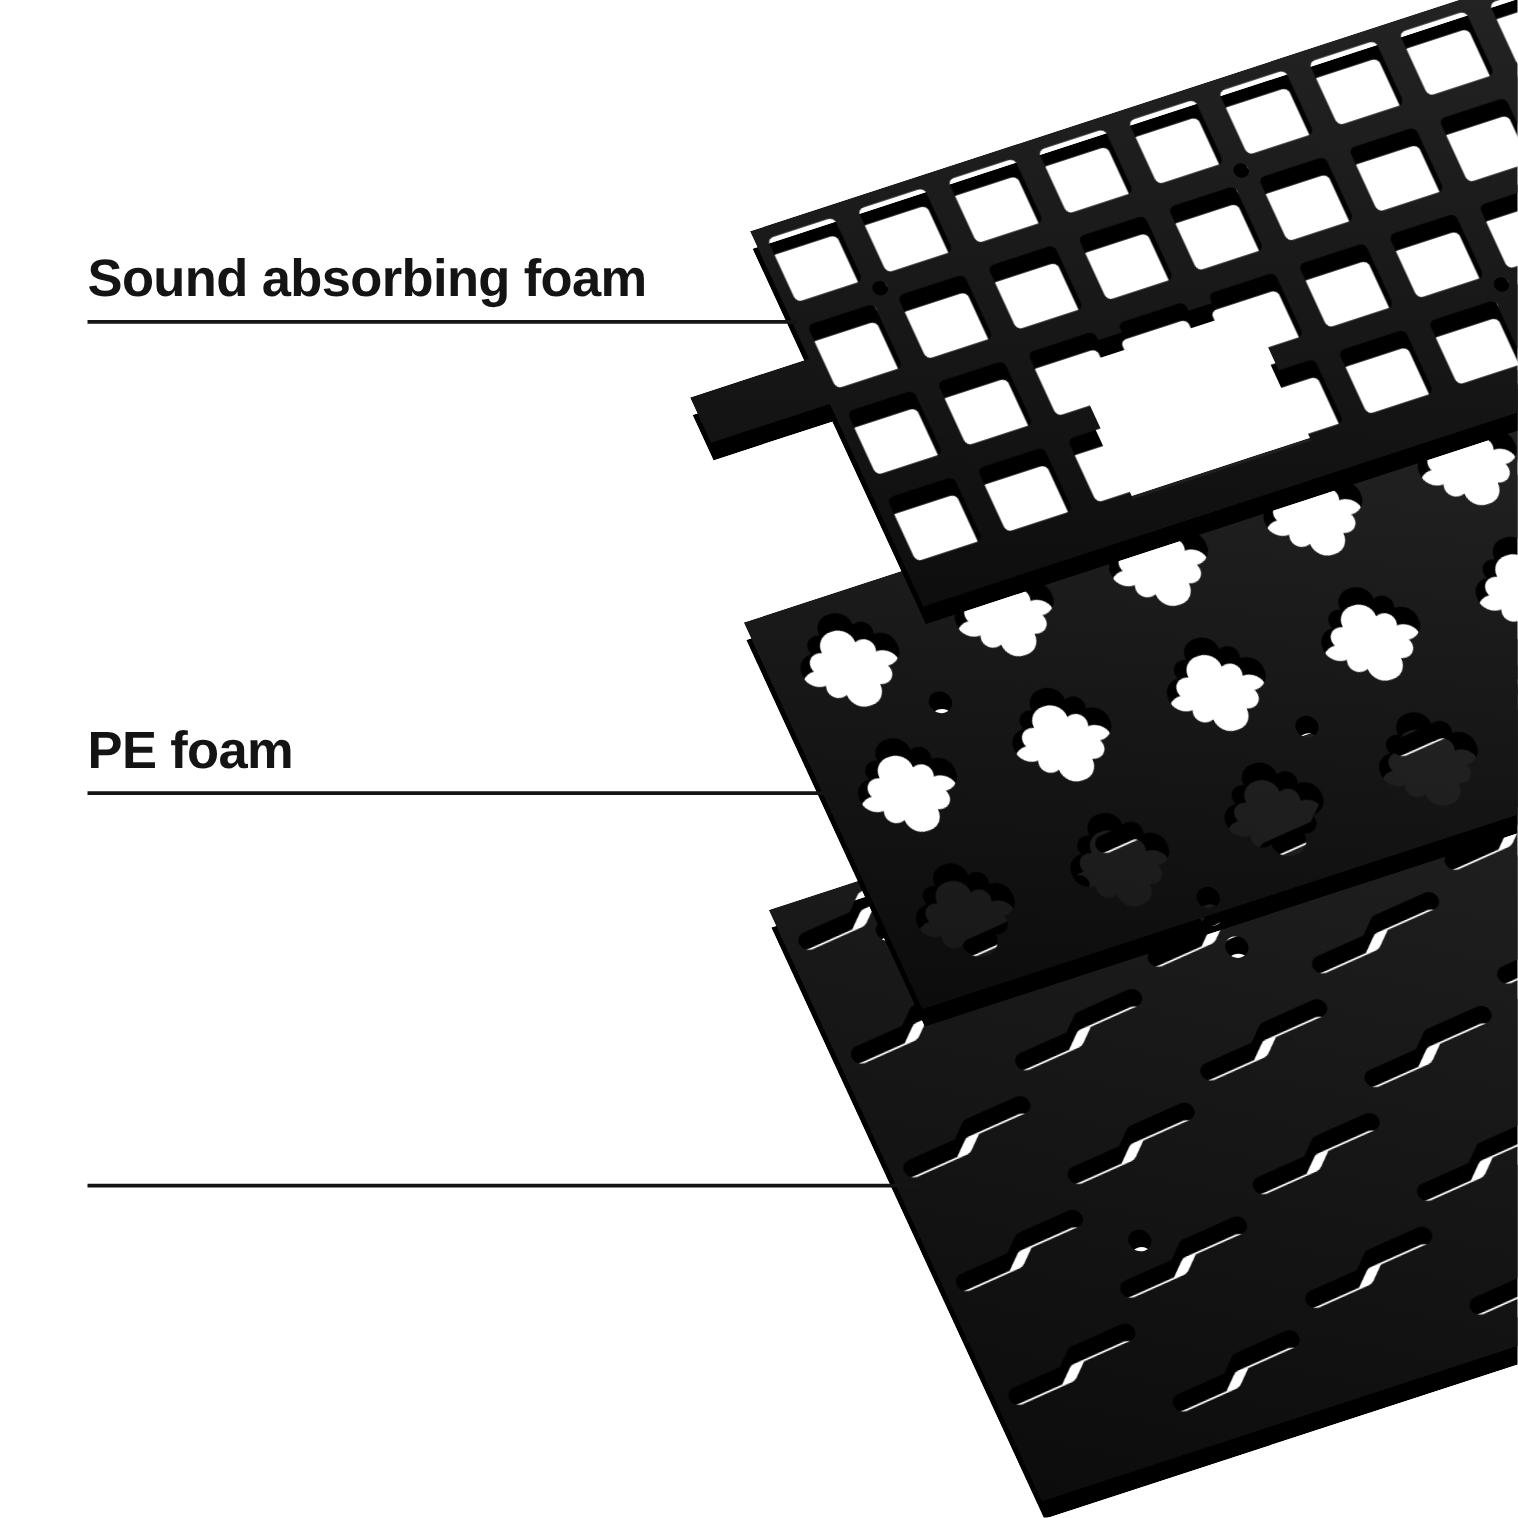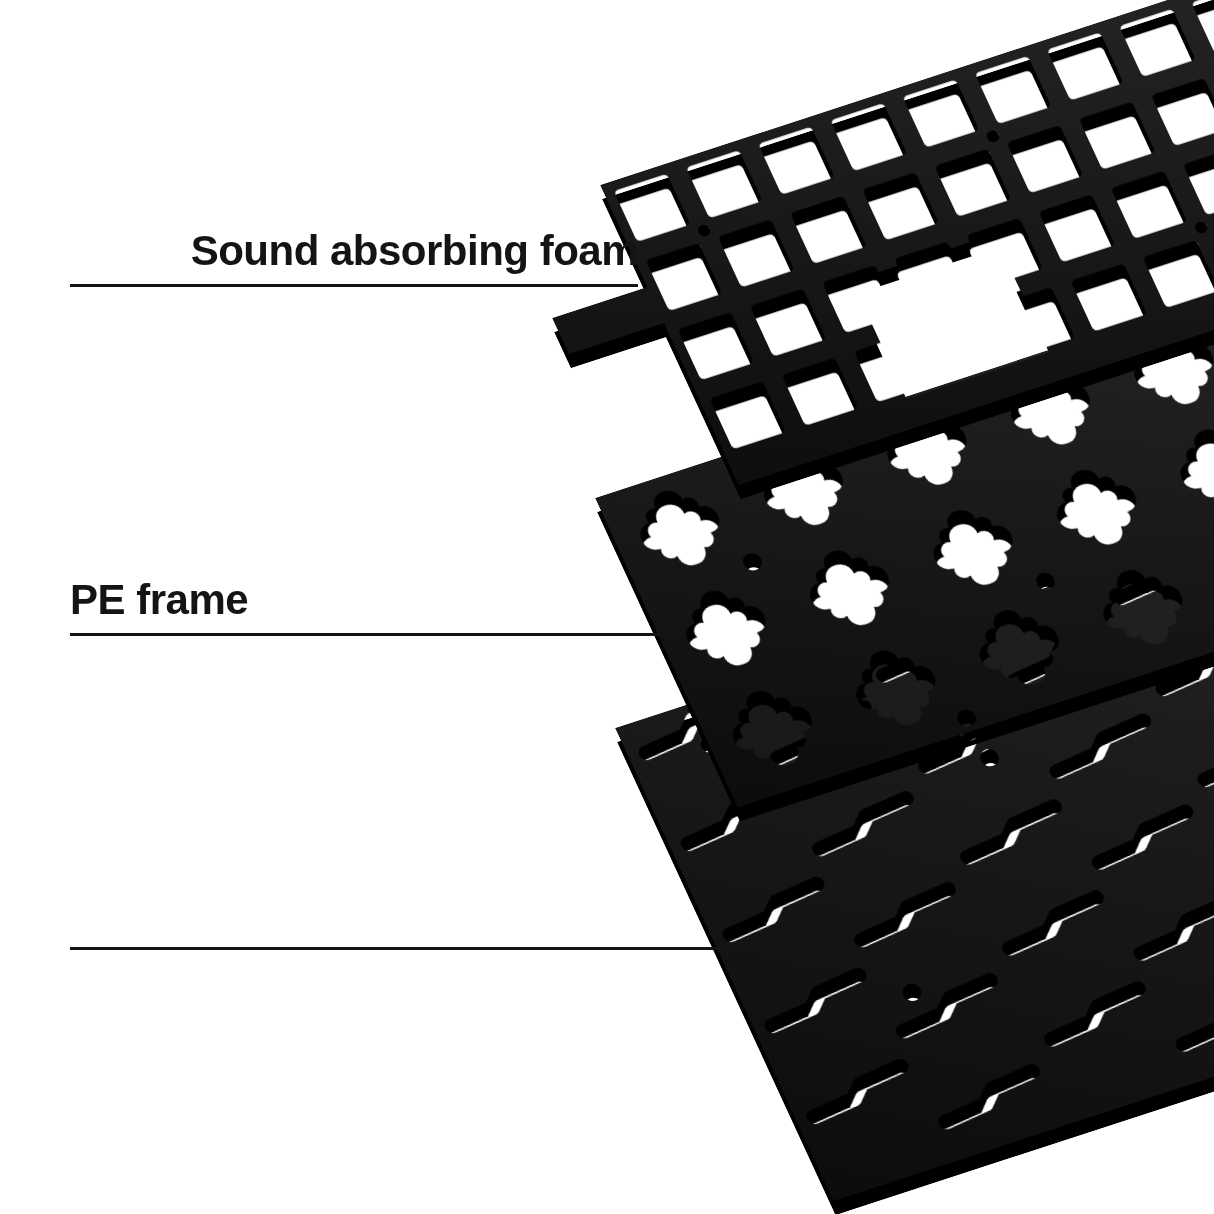--- a/index.html
+++ b/index.html
@@ -24,21 +24,21 @@
     line-height:48px;
     letter-spacing:-0.5px;
     white-space:nowrap;
     color:#141414;
   }
   .callout-line{
     height:3px;
     background:#141414;
     margin-top:9px;
   }
-  .c1{top:227px;text-align:right;}
+  .c1{top:199px;}
   .c1 .callout-line{width:568px;}
   .c2{top:576px;}
   .c2 .callout-line{width:590px;}
   .c3{top:938px;}
   .c3 .callout-line{width:670px;}
 </style>
 </head>
 <body>
 
 <div class="stage">
@@ -139,19 +139,19 @@
   </g>
 </svg>
 </div>
 
 <div class="callout c1">
   <div class="callout-text">Sound absorbing foam</div>
   <div class="callout-line"></div>
 </div>
 
 <div class="callout c2">
-  <div class="callout-text">PE frame</div>
+  <div class="callout-text">PE foam</div>
   <div class="callout-line"></div>
 </div>
 
 <div class="callout c3">
   <div class="callout-line"></div>
 </div>
 
 </body></html>

